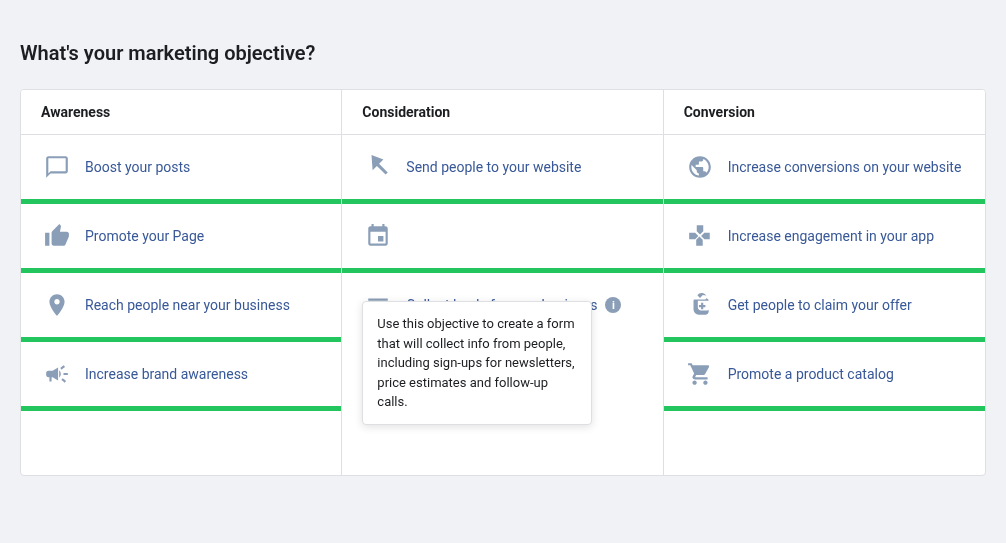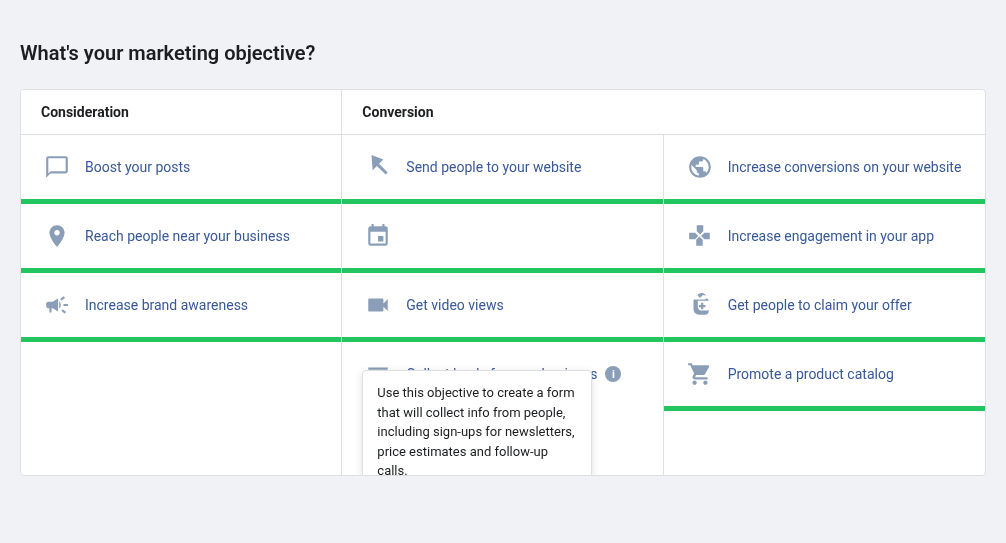--- a/index.html
+++ b/index.html
@@ -129,38 +129,47 @@
   </style>
 </head>
 <body>
 
 <div class="page-container">
   <h1 class="page-title">What's your marketing objective?</h1>
 
   <div class="table-wrapper">
 
     <div class="table-header">
+      <div class="col-header">Awareness</div>
       <div class="col-header">Consideration</div>
       <div class="col-header">Conversion</div>
     </div>
 
     <div class="table-body">
 
       <div class="col">
         <div class="table-cell">
           <div class="cell-icon">
             <svg width="26" height="26" viewBox="0 0 24 24">
                 <path d="M20 2H4c-1.1 0-2 .9-2 2v18l4-4h14c1.1 0 2-.9 2-2V4c0-1.1-.9-2-2-2zm0 14H6l-2 2V4h16v12z"></path>
               </svg>
           </div>
           <a class="cell-link">Boost your posts</a>
         </div>
         <div class="table-cell">
           <div class="cell-icon">
             <svg width="26" height="26" viewBox="0 0 24 24">
+                <path d="M1 21h4V9H1v12zm22-11c0-1.1-.9-2-2-2h-6.31l.95-4.57.03-.32c0-.41-.17-.79-.44-1.06L14.17 1 7.59 7.59C7.22 7.95 7 8.45 7 9v10c0 1.1.9 2 2 2h9c.83 0 1.54-.5 1.84-1.22l3.02-7.05c.09-.23.14-.47.14-.73v-2z"></path>
+              </svg>
+          </div>
+          <a class="cell-link">Promote your Page</a>
+        </div>
+        <div class="table-cell">
+          <div class="cell-icon">
+            <svg width="26" height="26" viewBox="0 0 24 24">
                 <path d="M12 2C8.13 2 5 5.13 5 9c0 5.25 7 13 7 13s7-7.75 7-13c0-3.87-3.13-7-7-7zm0 9.5c-1.38 0-2.5-1.12-2.5-2.5s1.12-2.5 2.5-2.5 2.5 1.12 2.5 2.5-1.12 2.5-2.5 2.5z"></path>
               </svg>
           </div>
           <a class="cell-link">Reach people near your business</a>
         </div>
         <div class="table-cell">
           <div class="cell-icon">
             <svg width="26" height="26" viewBox="0 0 24 24">
                 <path d="M18 11v2h4v-2h-4zm-2 6.61c.96.71 2.21 1.65 3.2 2.39.4-.53.8-1.07 1.2-1.6-.99-.74-2.24-1.68-3.2-2.4-.4.54-.8 1.08-1.2 1.61zM19.4 5.6c-.4-.53-.8-1.07-1.2-1.6-.99.74-2.24 1.68-3.2 2.4.4.53.8 1.07 1.2 1.6.96-.72 2.21-1.65 3.2-2.4zM4 9c-1.1 0-2 .9-2 2v2c0 1.1.9 2 2 2h1v4h2v-4h1l5 3V6L8 9H4zm11.5 3c0-1.33-.58-2.53-1.5-3.35v6.69c.92-.81 1.5-2.01 1.5-3.34z"></path>
               </svg>
@@ -178,28 +187,20 @@
               </svg>
           </div>
           <a class="cell-link">Send people to your website</a>
         </div>
         <div class="table-cell">
           <div class="cell-icon">
             <svg width="26" height="26" viewBox="0 0 24 24">
                 <path d="M17 12h-5v5h5v-5zM16 1v2H8V1H6v2H5c-1.11 0-1.99.9-1.99 2L3 19c0 1.1.89 2 2 2h14c1.1 0 2-.9 2-2V5c0-1.1-.9-2-2-2h-1V1h-2zm3 18H5V8h14v11z"></path>
               </svg>
           </div>
-        </div>
-        <div class="table-cell">
-          <div class="cell-icon">
-            <svg width="26" height="26" viewBox="0 0 24 24">
-                <path d="M17 10.5V7c0-.55-.45-1-1-1H4c-.55 0-1 .45-1 1v10c0 .55.45 1 1 1h12c.55 0 1-.45 1-1v-3.5l4 4v-11l-4 4z"></path>
-              </svg>
-          </div>
-          <a class="cell-link">Get video views</a>
         </div>
         <div class="table-cell" style="position:relative;">
           <div class="cell-icon">
             <svg width="26" height="26" viewBox="0 0 24 24">
                 <path d="M10 18h4v-2h-4v2zM3 6v2h18V6H3zm3 7h12v-2H6v2z"></path>
               </svg>
           </div>
           <div class="tooltip-wrapper">
             <a class="cell-link">Collect leads for your business</a>
             <span class="info-icon">i</span>

